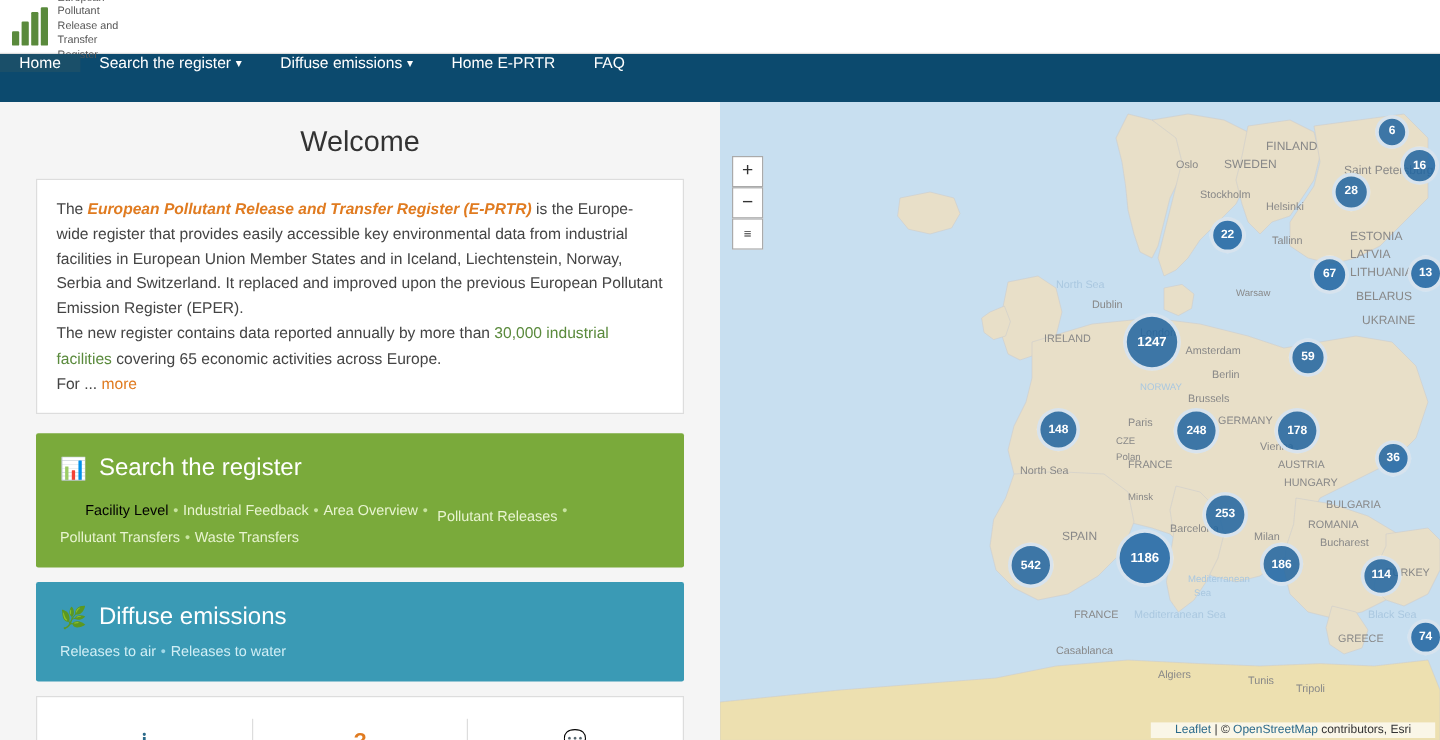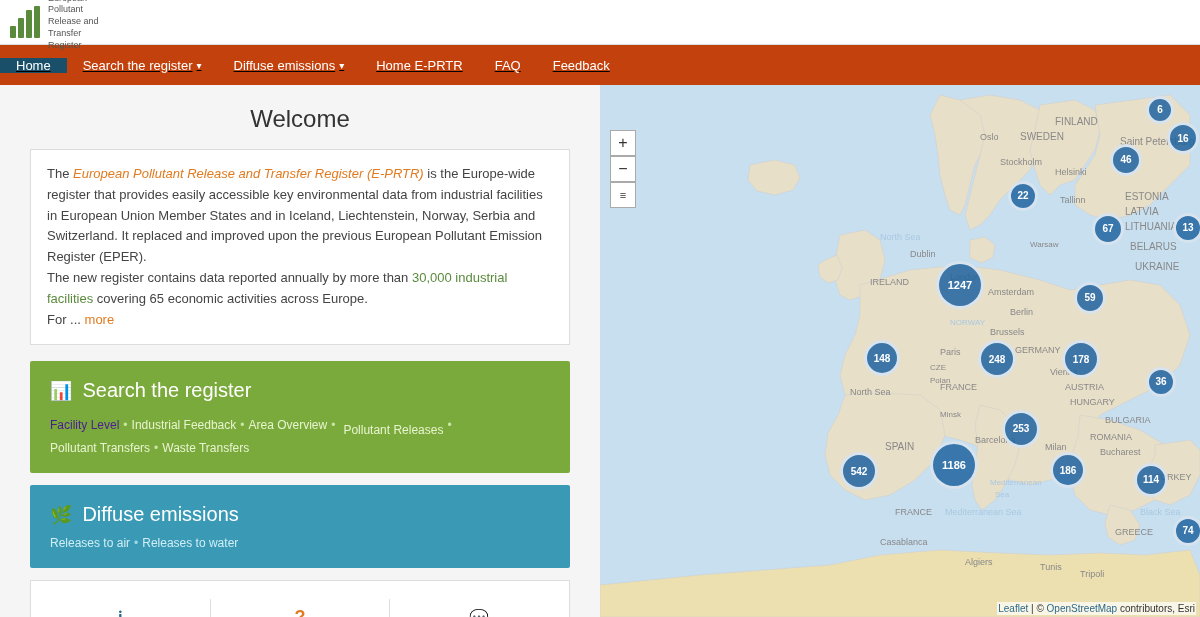--- a/index.html
+++ b/index.html
@@ -10,34 +10,34 @@
     .logo-area { display: flex; align-items: center; gap: 8px; }
     .logo-bars { display: flex; align-items: flex-end; gap: 2px; height: 32px; }
     .logo-bar { background: #5a8a3c; width: 6px; border-radius: 1px; }
     .logo-bar:nth-child(1) { height: 12px; }
     .logo-bar:nth-child(2) { height: 20px; }
     .logo-bar:nth-child(3) { height: 28px; }
     .logo-bar:nth-child(4) { height: 32px; }
     .logo-text { font-size: 9px; color: #555; line-height: 1.3; }
 
     
-    nav { background: #c2410c; display: flex; align-items: center; height: 40px; text-decoration: underline; }
+    nav { background: #0c4a6e; display: flex; align-items: flex-start; height: 40px; }
     nav a { color: #fff; text-decoration: none; padding: 0 16px; display: flex; align-items: center; font-size: 13px; cursor: pointer; }
     nav a.active { background: #1a4f69; }
     nav a .arrow { margin-left: 4px; font-size: 10px; }
 
     
     .main { display: flex; height: calc(617px - 85px); }
 
     
     .content { width: 50%; padding: 20px 30px; overflow-y: auto; background: #f5f5f5; border-radius: 12px; }
     .content h1 { font-size: 24px; font-weight: normal; color: #333; margin-bottom: 16px; text-align: center; }
 
     .intro-box { border: 1px solid #ddd; background: #fff; padding: 14px 16px; margin-bottom: 16px; font-size: 13px; line-height: 1.6; color: #444; }
-    .intro-box .highlight { color: #e07b20; font-style: italic; }
+    .intro-box .highlight { color: #e07b20; font-style: italic; font-weight: bold; }
     .intro-box a { color: #e07b20; text-decoration: none; }
     .intro-box .link-green { color: #5a8a3c; }
 
     .card-search { background: #7aaa3b; padding: 18px 20px; margin-bottom: 12px; border-radius: 2px; cursor: pointer; }
     .card-search .card-title { display: flex; align-items: center; gap: 10px; color: #fff; font-size: 20px; margin-bottom: 10px; }
     .card-search .card-links { color: #e8f4d0; font-size: 12px; display: flex; flex-wrap: wrap; gap: 4px; align-items: center; }
     .card-search .card-links span { color: #c8e4a0; }
 
     .card-diffuse { background: #3a9ab5; padding: 18px 20px; margin-bottom: 12px; border-radius: 2px; cursor: pointer; }
     .card-diffuse .card-title { display: flex; align-items: center; gap: 10px; color: #fff; font-size: 20px; margin-bottom: 10px; }
@@ -61,21 +61,21 @@
     .map-btn { width: 26px; height: 26px; background: #fff; border: 1px solid #aaa; display: flex; align-items: center; justify-content: center; cursor: pointer; font-size: 16px; color: #333; user-select: none; }
     .map-btn.layers { font-size: 11px; }
 
     
     .map-svg { width: 100%; height: 100%; }
 
     
     .cluster { position: absolute; border-radius: 50%; background: rgba(30,100,160,0.85); border: 3px solid rgba(255,255,255,0.8); color: #fff; display: flex; align-items: center; justify-content: center; font-size: 11px; font-weight: bold; cursor: pointer; }
 
     
-    .map-attribution { position: absolute; bottom: 2px; right: 4px; font-size: 10px; color: #333; z-index: 20; background: rgba(255,255,255,0.7); padding: 1px 1px; }
+    .map-attribution { position: absolute; bottom: 2px; right: 4px; font-size: 10px; color: #333; z-index: 20; background: rgba(255,255,255,0.7); padding: 1px 20px; }
     .map-attribution a { color: #2b6a8a; text-decoration: none; }
   </style>
 </head>
 <body>
 
 <div class="header">
   <div class="logo-area">
     <div class="logo-bars">
       <div class="logo-bar"></div>
       <div class="logo-bar"></div>
@@ -93,41 +93,40 @@
   <a>
       <span>Search the register</span>
       <span class="arrow">▾</span>
     </a>
   <a>
       <span>Diffuse emissions</span>
       <span class="arrow">▾</span>
     </a>
   <a>Home E-PRTR</a>
   <a>FAQ</a>
-  <a>Feedback</a>
 </nav>
 
 <div class="main">
 
   <div class="content">
     <h1>Welcome</h1>
 
     <div class="intro-box">
       <span>The </span><span class="highlight">European Pollutant Release and Transfer Register (E-PRTR)</span><span> is the Europe-wide register that provides easily accessible key environmental data from industrial facilities in European Union Member States and in Iceland, Liechtenstein, Norway, Serbia and Switzerland. It replaced and improved upon the previous European Pollutant Emission Register (EPER).</span><br>
       <span>The new register contains data reported annually by more than </span><a class="link-green">30,000 industrial facilities</a><span> covering 65 economic activities across Europe.</span><br>
       <span>For ... </span><a>more</a>
     </div>
 
     <div class="card-search">
       <div class="card-title">
         <span style="font-size:18px;">📊</span>
         <span>Search the register</span>
       </div>
       <div class="card-links">
-        <span style="color:#4c1d95;">Facility Level</span>
+        <span style="color:#000000;margin-left:21px;">Facility Level</span>
         <span>•</span>
         <span style="color:#e8f4d0;">Industrial Feedback</span>
         <span>•</span>
         <span style="color:#e8f4d0;">Area Overview</span>
         <span>•</span>
           <br style="flex-basis:100%">
         <span style="color:#e8f4d0;margin-top:11px;">Pollutant Releases</span>
         <span>•</span>
         <span style="color:#e8f4d0;text-align:right;">Pollutant Transfers</span>
         <span>•</span>
@@ -261,21 +260,21 @@
     
     <div class="map-controls">
       <div class="map-btn">+</div>
       <div class="map-btn">−</div>
       <div class="map-btn layers">≡</div>
     </div>
 
     
     <div class="cluster" style="width:28px;height:28px;top:2%;left:91%;font-size:10px;">6</div>
     <div class="cluster" style="width:32px;height:32px;top:7%;left:94.5%;font-size:10px;text-align:center;">16</div>
-    <div class="cluster" style="width:32px;height:32px;top:11%;left:85%;font-size:10px;">46</div>
+    <div class="cluster" style="width:32px;height:32px;top:11%;left:85%;font-size:10px;">28</div>
     <div class="cluster" style="width:30px;height:30px;top:18%;left:68%;font-size:10px;">22</div>
     <div class="cluster" style="width:32px;height:32px;top:24%;left:82%;font-size:10px;">67</div>
     <div class="cluster" style="width:30px;height:30px;top:24%;left:95.5%;font-size:10px;">13</div>
     <div class="cluster" style="width:48px;height:48px;top:33%;left:56%;font-size:11px;">1247</div>
     <div class="cluster" style="width:32px;height:32px;top:37%;left:79%;font-size:10px;">59</div>
     <div class="cluster" style="width:36px;height:36px;top:48%;left:44%;font-size:10px;">148</div>
     <div class="cluster" style="width:38px;height:38px;top:48%;left:63%;font-size:10px;">248</div>
     <div class="cluster" style="width:38px;height:38px;top:48%;left:77%;font-size:10px;">178</div>
     <div class="cluster" style="width:30px;height:30px;top:53%;left:91%;font-size:10px;">36</div>
     <div class="cluster" style="width:38px;height:38px;top:61%;left:67%;font-size:10px;">253</div>

